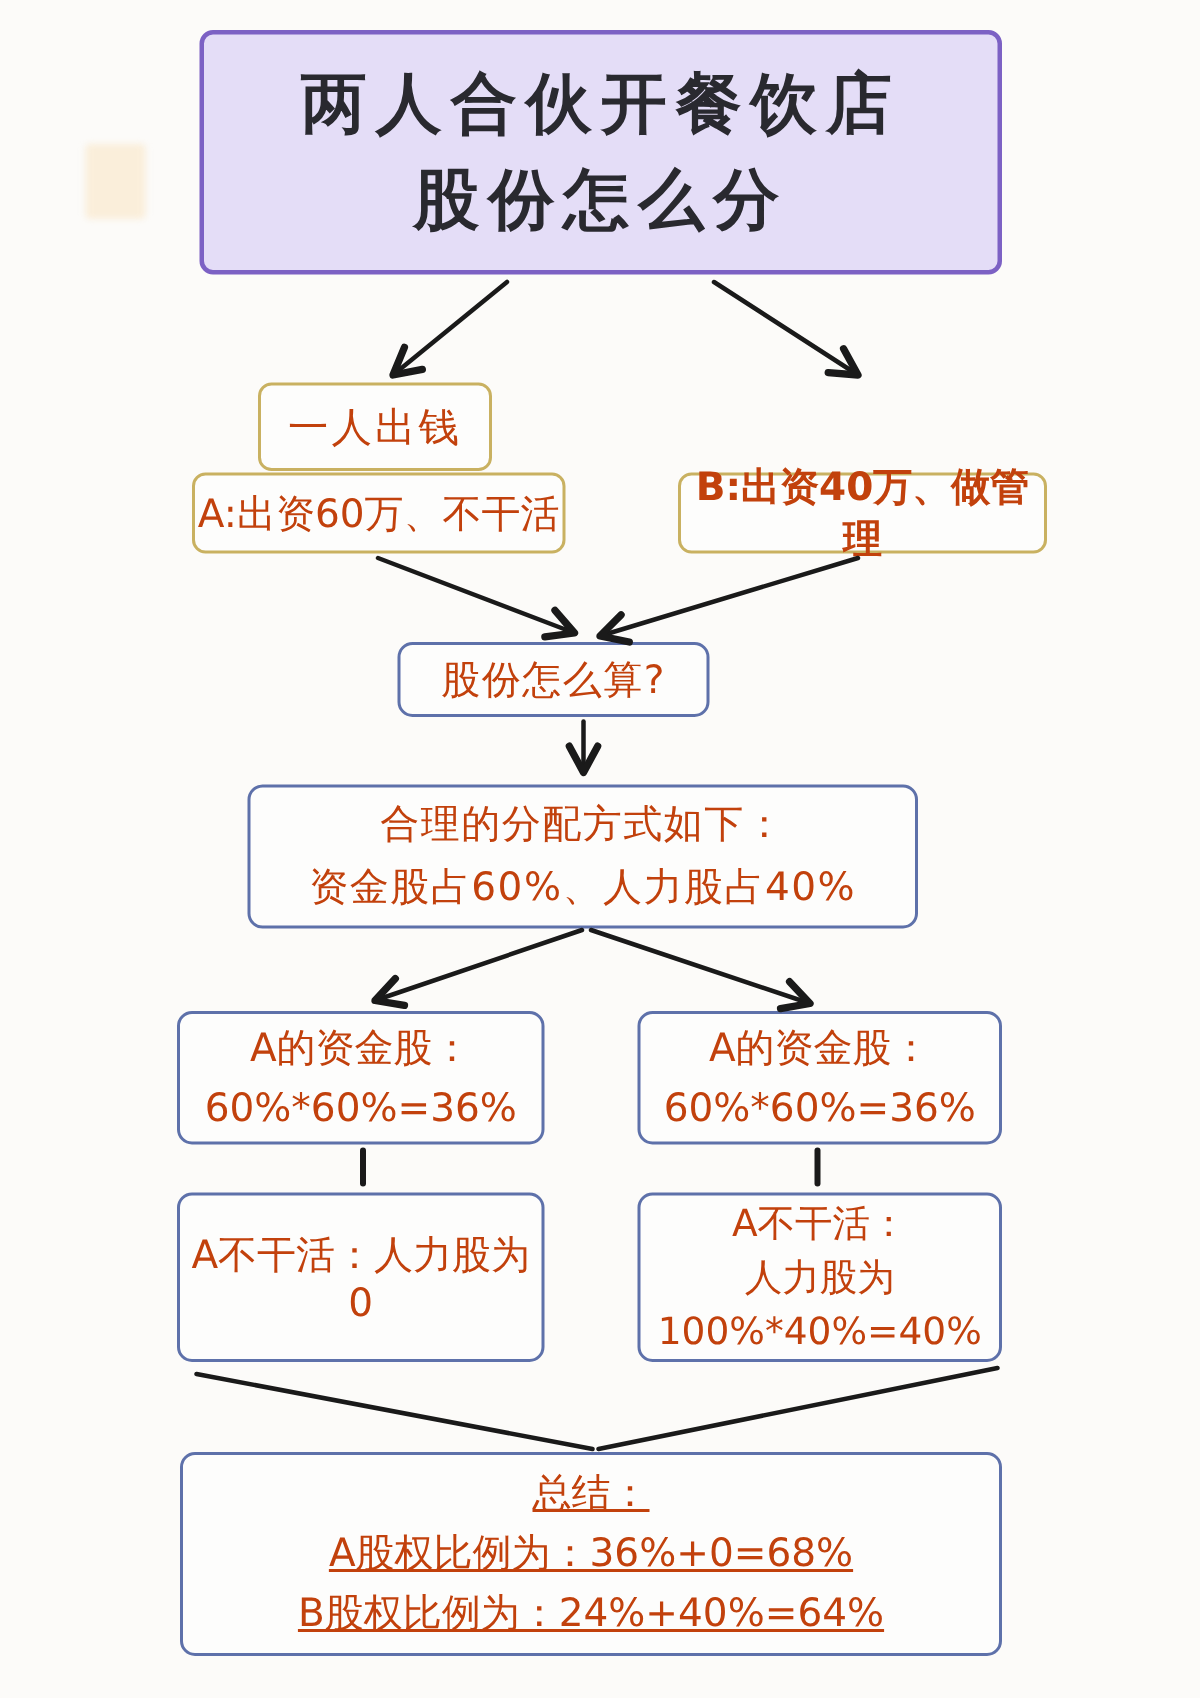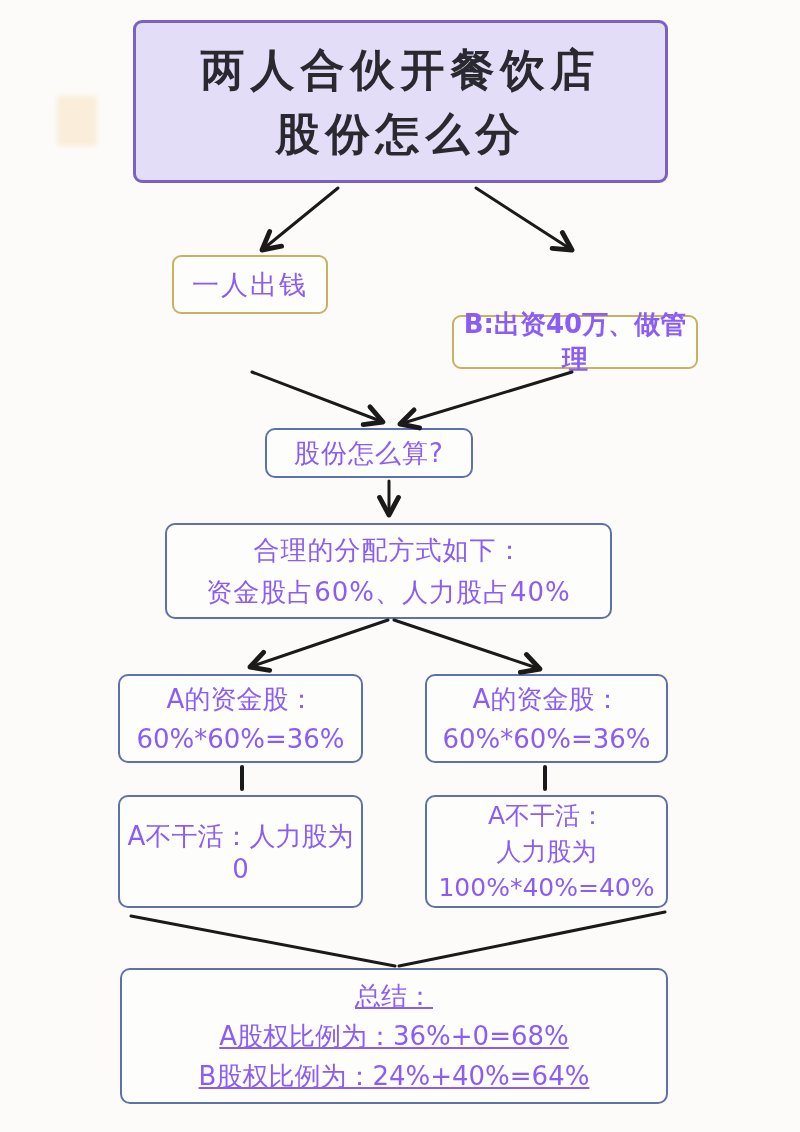--- a/index.html
+++ b/index.html
@@ -17,21 +17,21 @@
   }
   .box {
     position: absolute;
     box-sizing: border-box;
     display: flex;
     flex-direction: column;
     align-items: center;
     justify-content: center;
     text-align: center;
     background: #fdfdfc;
-    color: #8b5cf6;
+    color: #c2410c;
     font-weight: 500;
   }
   .purple {
     background: #e4ddf7;
     border: 3px solid #7c61c4;
     border-radius: 9px;
     color: #29292f;
   }
   .gold {
     border: 2px solid #c9b161;
@@ -81,20 +81,23 @@
   <div class="box purple title-box">
     <span>两人合伙开餐饮店</span>
     <span>股份怎么分</span>
   </div>
 
   <div class="box gold b-money">
     <span>一人出钱</span>
   </div>
 
 
+  <div class="box gold b-acon">
+    <span>A:出资60万、不干活</span>
+  </div>
 
   <div class="box gold b-bcon">
     <span>B:出资40万、做管理</span>
   </div>
 
   <div class="box blue b-quest">
     <span>股份怎么算?</span>
   </div>
 
   <div class="box blue b-method">

